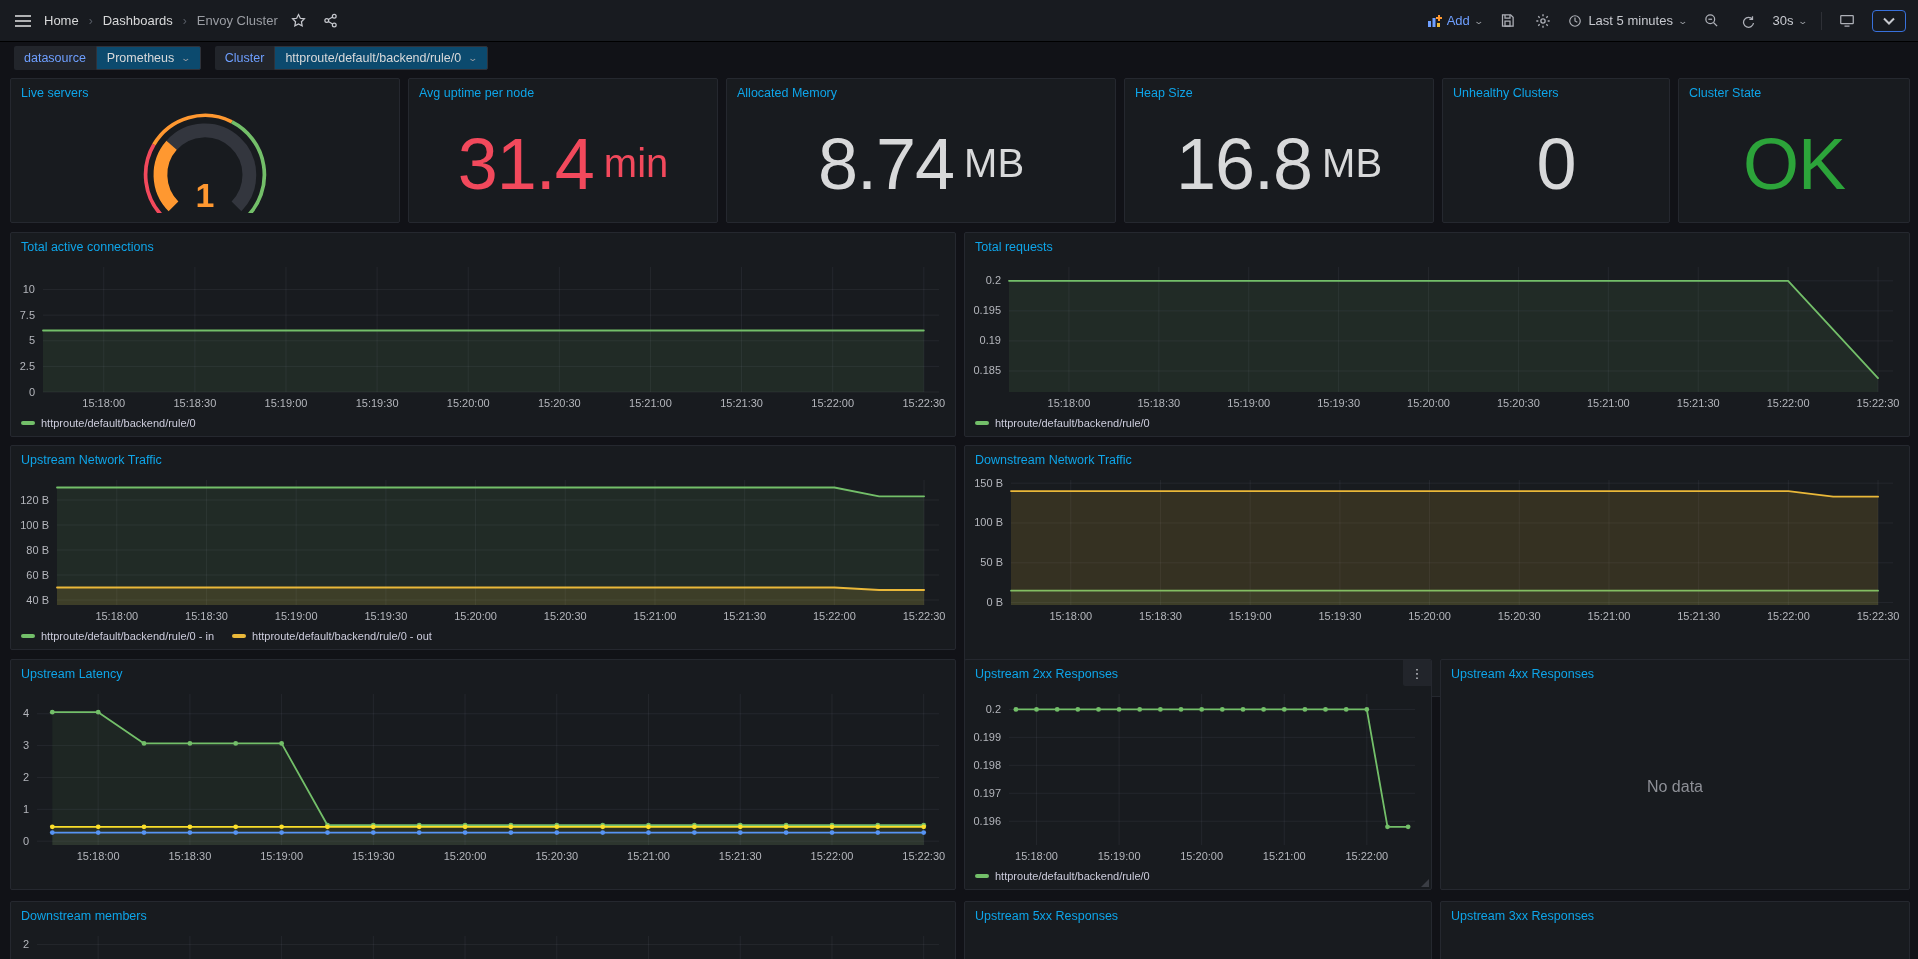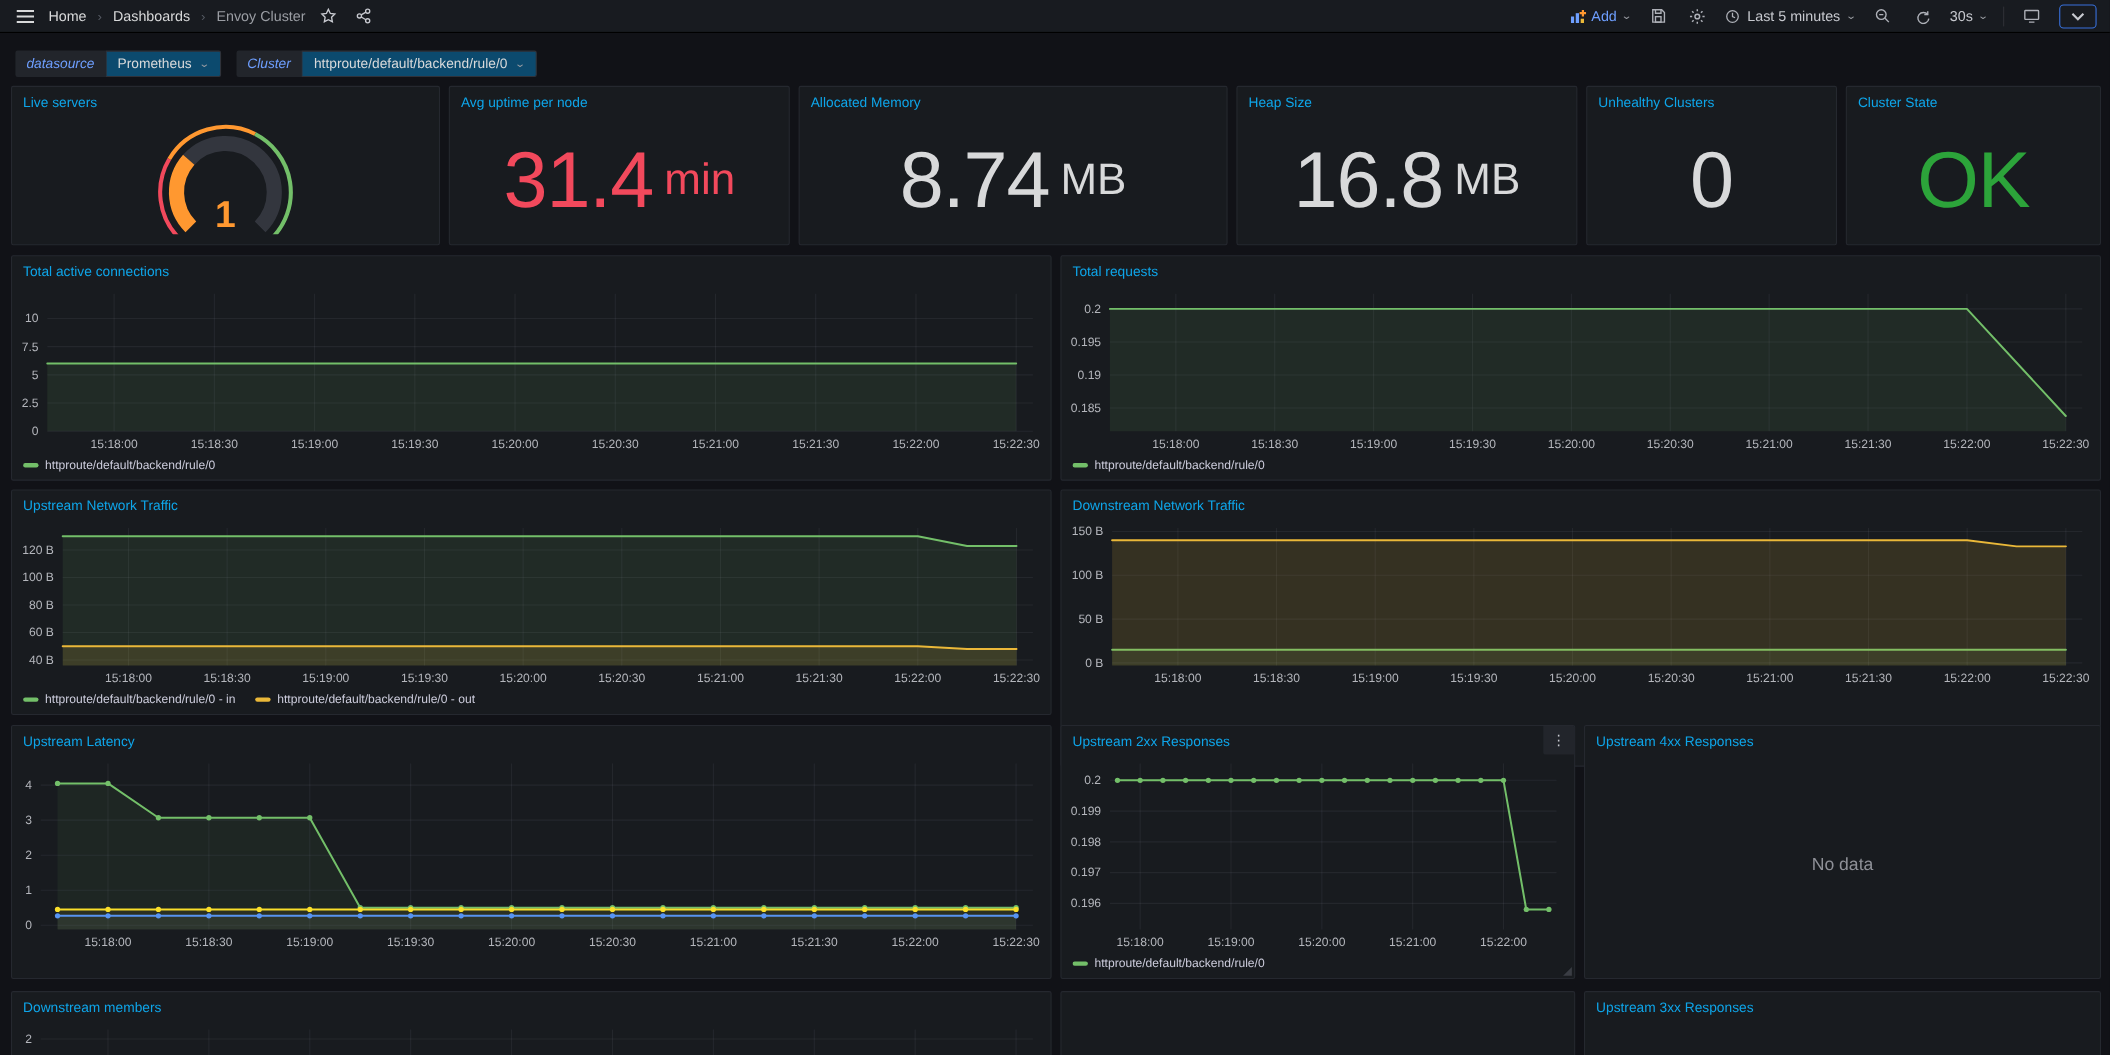--- a/index.html
+++ b/index.html
@@ -1,41 +1,41 @@
 <!DOCTYPE html>
 <html><head>
 <meta charset="utf-8">
 <style>
   * { margin:0; padding:0; box-sizing:border-box; }
   html,body { width:1918px; height:959px; overflow:hidden; background:#111217;
     font-family:"Liberation Sans","DejaVu Sans",sans-serif; color:#d8d9da; }
 
   
-  #topnav { position:absolute; left:0; top:0; width:1918px; height:30px;
+  #topnav { position:absolute; left:0; top:0; width:1918px; height:42px;
     background:#181b20; border-bottom:1px solid #000; display:flex; align-items:center;
     padding:0 12px; z-index:5; }
   .nav-left { display:flex; align-items:center; gap:10px; }
   .nav-right { margin-left:auto; display:flex; align-items:center; gap:14px; }
   .icon-btn { display:flex; align-items:center; justify-content:center; width:22px; height:22px;
     color:#aeb1b8; cursor:pointer; }
   .crumb { font-size:13px; color:#d8d9da; font-weight:500; cursor:pointer; }
   .crumb.dim { color:#9a9da3; font-weight:400; }
   .crumb-sep { color:#565b64; font-size:12px; }
   .blue-txt { color:#6e9fff; font-weight:500; font-size:13px; display:flex; align-items:center; gap:5px; cursor:pointer;}
   .nav-txt { color:#c7c9cf; font-size:13px; display:flex; align-items:center; gap:6px; cursor:pointer;}
   .chev { font-size:9px; color:#9a9da3; transform:scaleX(1.4); }
   .vdiv { width:1px; height:18px; background:#2e3036; }
   .outline-btn { border:1px solid #3871dc; border-radius:4px; width:34px; height:22px;
     display:flex; align-items:center; justify-content:center; color:#c7c9cf; cursor:pointer;}
 
   
   #varrow { position:absolute; left:14px; top:46px; display:flex; align-items:center; gap:14px; }
   .vargroup { display:flex; align-items:stretch; }
   .varlabel { background:#22252b; color:#6e9fff; font-size:12.5px; font-weight:500;
-    display:flex; align-items:center; padding:0 10px; height:24px; border-radius:2px 0 0 2px;font-style:italic; }
+    display:flex; align-items:center; padding:0 10px; height:24px; border-radius:2px 0 0 2px; }
   .varvalue { border:1px solid #2f323a; background:#0c4a6e; color:#d8d9da; font-size:12.5px;
     display:flex; align-items:center; gap:8px; padding:0 10px; height:24px; border-radius:0 2px 2px 0;
     cursor:pointer; }
 
   
   .panel { position:absolute; background:#181b1f; border:1px solid #25282f; border-radius:2px; overflow:hidden; }
   .panel-header { height:26px; padding:7px 10px 0 10px; font-size:12.5px; font-weight:500;
     color:#0ea5e9; white-space:nowrap; cursor:pointer; position:relative; }
   .plot { position:absolute; left:0; right:0; top:26px; bottom:24px; }
   .plot.no-legend { bottom:2px; }
@@ -621,19 +621,20 @@
         <text class="tick tx" x="729.2542372881356" y="85">15:21:30</text>
         <line class="grid" x1="820.9830508474577" x2="820.9830508474577" y1="8" y2="70"></line>
         <text class="tick tx" x="820.9830508474577" y="85">15:22:00</text>
         <line class="grid" x1="912.7118644067797" x2="912.7118644067797" y1="8" y2="70"></line>
         <text class="tick tx" x="912.7118644067797" y="85">15:22:30</text>
       </svg>
     </div>
 </div>
 
 <div class="panel" style="left:964px;top:901px;width:468px;height:120px">
+  <div class="panel-header">Upstream 5xx Responses</div>
   <div class="plot no-legend"></div>
 </div>
 
 <div class="panel" style="left:1440px;top:901px;width:470px;height:120px">
   <div class="panel-header">Upstream 3xx Responses</div>
   <div class="plot no-legend"></div>
 </div>
 
 </body></html>

